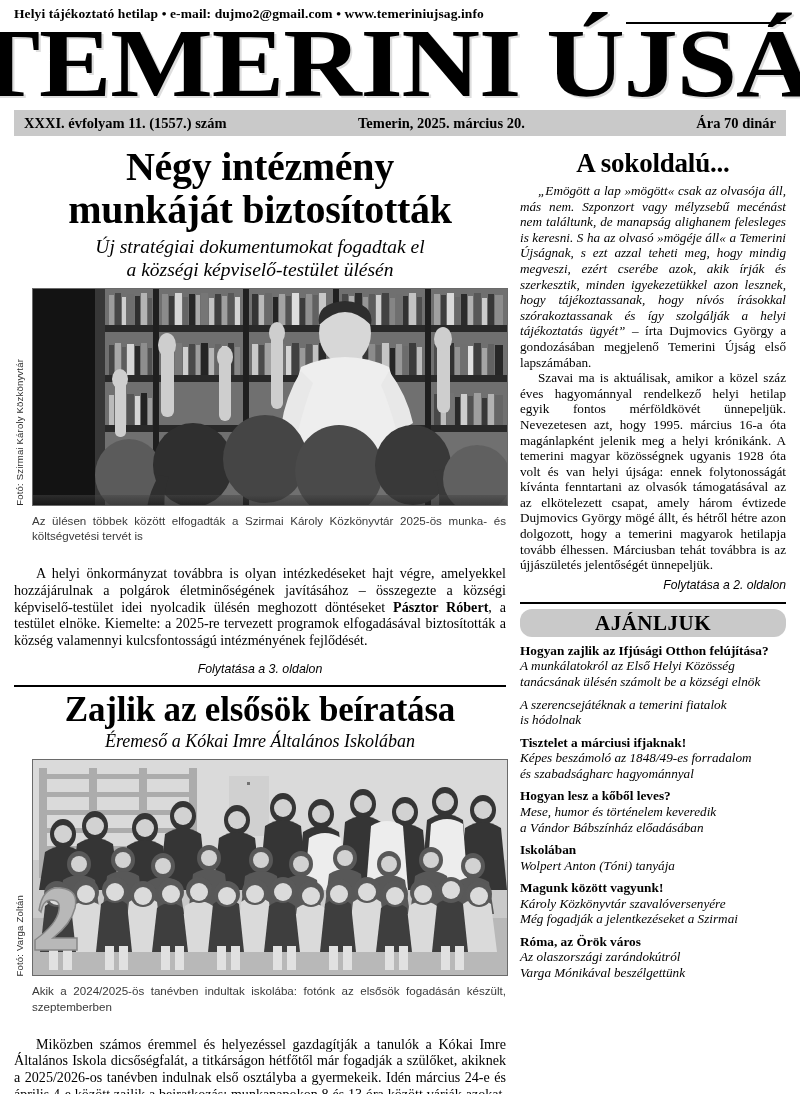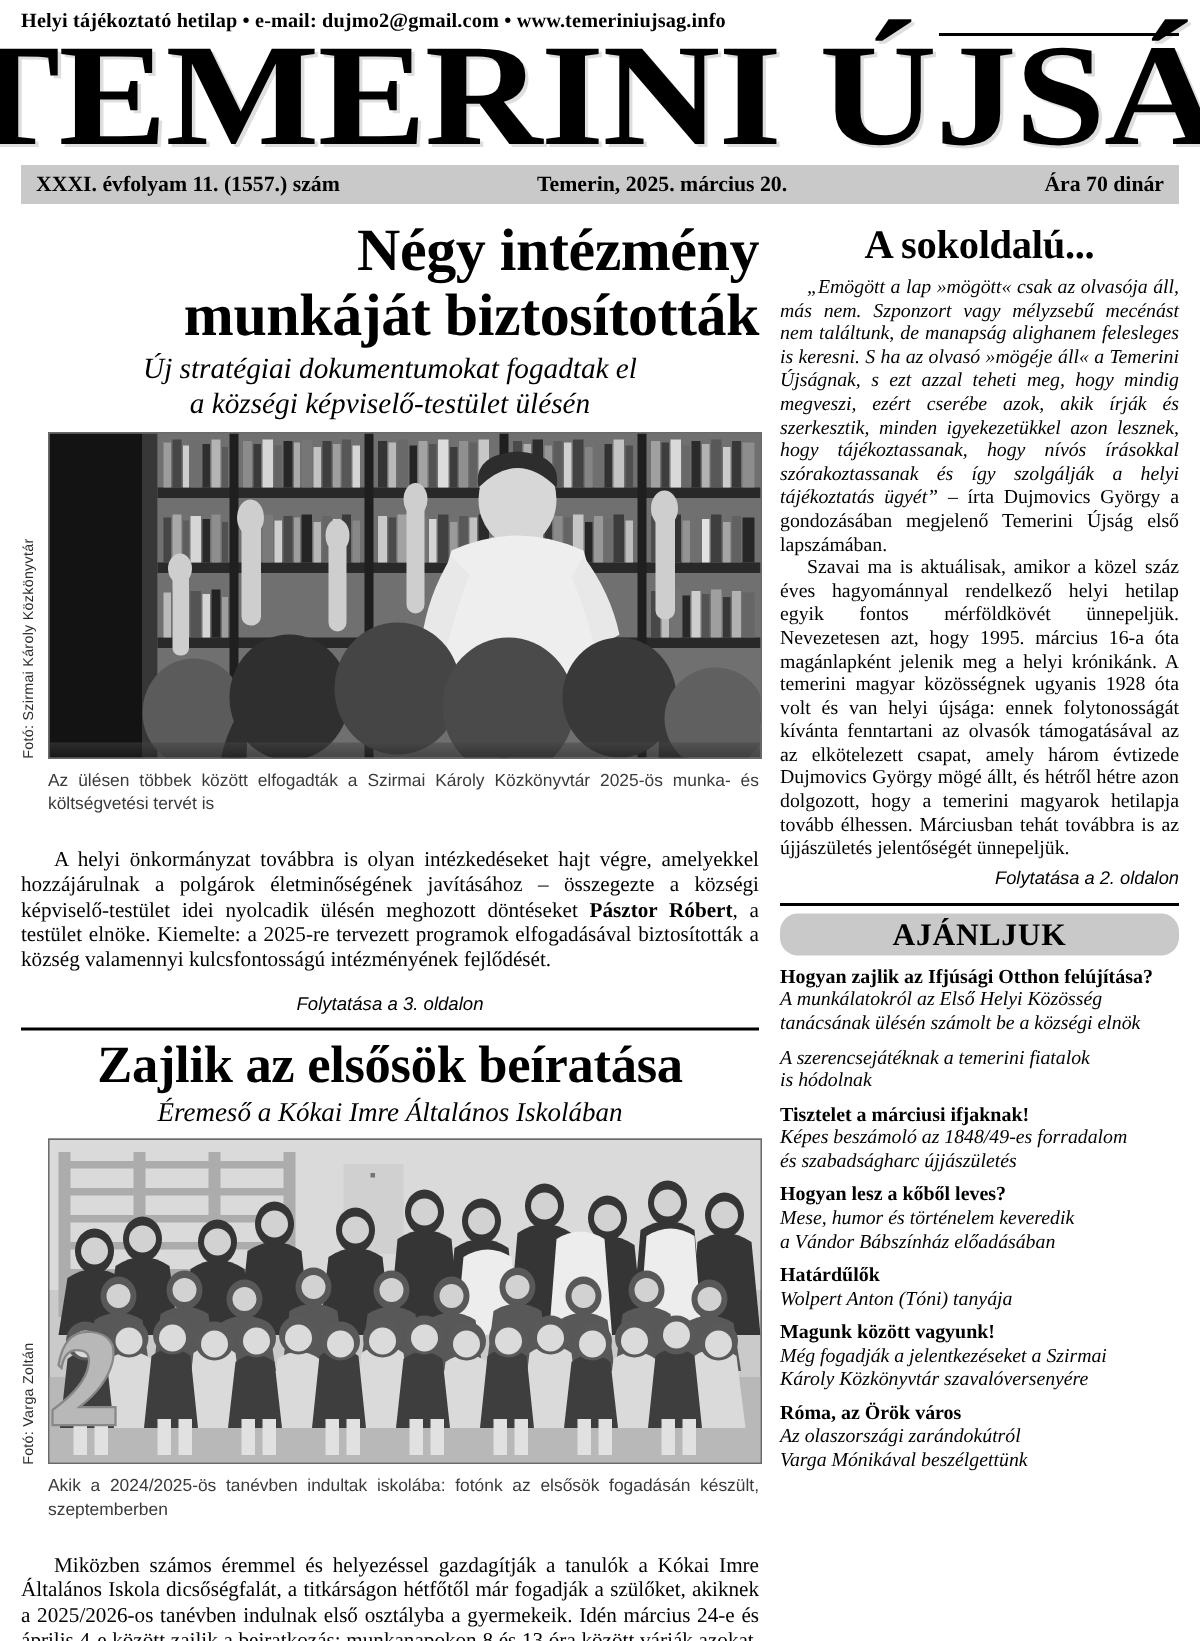--- a/index.html
+++ b/index.html
@@ -75,21 +75,21 @@
     display: flex;
     margin: 9px 14px 0 14px;
     gap: 14px;
     align-items: flex-start;
   }
   .col-main  { width: 492px; flex: 0 0 492px; }
   .col-side  { width: 266px; flex: 0 0 266px; }
 
   
   .hl-1 {
-    text-align: right;
+    text-align: center;
     font-weight: bold;
     font-size: 40px;
     line-height: 43px;
     letter-spacing: -0.3px;
   }
   .hl-1 .l2 { display: block; }
   .deck {
     text-align: center;
     font-style: italic;
     font-size: 19.5px;
@@ -715,41 +715,41 @@
         <div class="aj-item">
           <div class="aj-sub">
             <span>A szerencsejátéknak a temerini fiatalok</span>
             <span>is hódolnak</span>
           </div>
         </div>
         <div class="aj-item">
           <div class="aj-title">Tisztelet a márciusi ifjaknak!</div>
           <div class="aj-sub">
             <span>Képes beszámoló az 1848/49-es forradalom</span>
-            <span>és szabadságharc újjászületés</span>
+            <span>és szabadságharc hagyománnyal</span>
           </div>
         </div>
         <div class="aj-item">
           <div class="aj-title">Hogyan lesz a kőből leves?</div>
           <div class="aj-sub">
             <span>Mese, humor és történelem keveredik</span>
             <span>a Vándor Bábszínház előadásában</span>
           </div>
         </div>
         <div class="aj-item">
-          <div class="aj-title">Határdűlők</div>
+          <div class="aj-title">Iskolában</div>
           <div class="aj-sub">
             <span>Wolpert Anton (Tóni) tanyája</span>
           </div>
         </div>
         <div class="aj-item">
           <div class="aj-title">Magunk között vagyunk!</div>
           <div class="aj-sub">
+            <span>Károly Közkönyvtár szavalóversenyére</span>
             <span>Még fogadják a jelentkezéseket a Szirmai</span>
-            <span>Károly Közkönyvtár szavalóversenyére</span>
           </div>
         </div>
         <div class="aj-item">
           <div class="aj-title">Róma, az Örök város</div>
           <div class="aj-sub">
             <span>Az olaszországi zarándokútról</span>
             <span>Varga Mónikával beszélgettünk</span>
           </div>
         </div>
       </div>

